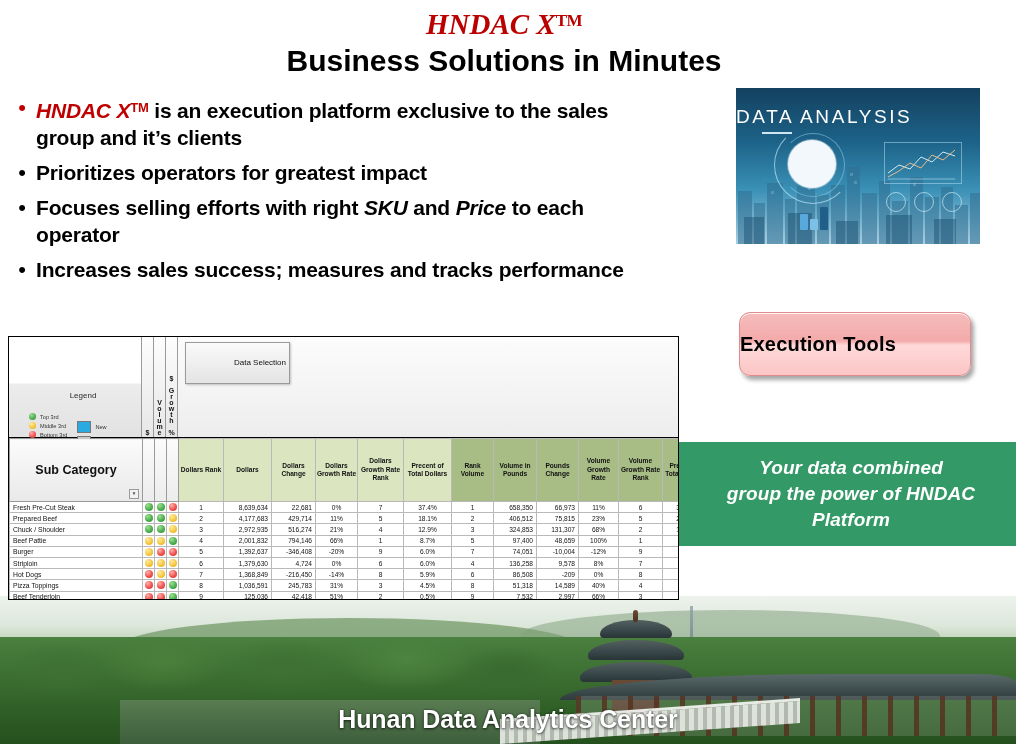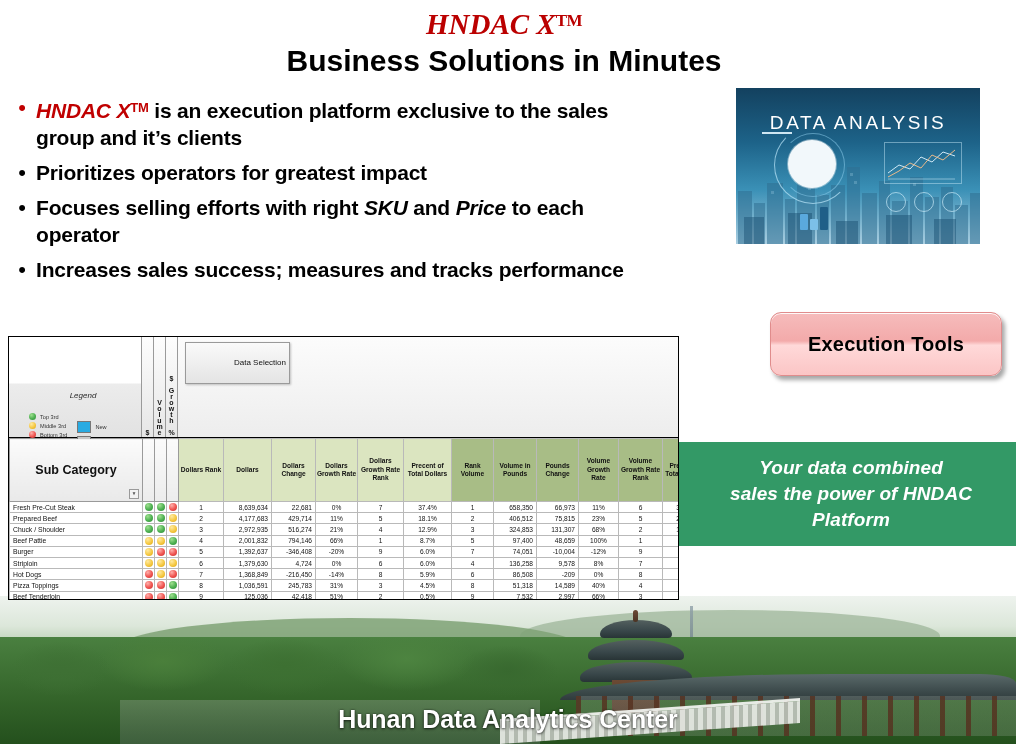--- a/index.html
+++ b/index.html
@@ -98,22 +98,21 @@
   }
   .da-sky {
     position: absolute; left:0; top:0; width:100%; height:100%;
     background: linear-gradient(180deg,#13415f 0%, #1d6389 35%, #3a90b6 65%, #a9cee1 100%);
   }
   .da-city {
     position: absolute; left:0; bottom:0; width:100%; height:62%;
   }
   .da-title {
     position: absolute;
-    left: 0; top: 24px; width: 100%;
-    text-align: center;
+    left: 0; top: 18px; width: 100%;
     color: #ffffff;
     font-size: 19px;
     letter-spacing: 2.6px;
     font-weight: 400;
     z-index: 6;
   }
   .da-underline {
     position:absolute; left: 26px; top: 44px; width: 30px; height: 2px;
     background:#cfe6f2; z-index:6;
   }
@@ -159,23 +158,21 @@
     left: 739px;
     top: 312px;
     width: 230px;
     height: 62px;
     border-radius: 11px;
     background: linear-gradient(180deg, #f6bcbc 0%, #f3aaaa 45%, #ffd9d9 52%, #fbc5c5 100%);
     border: 1px solid #e08c8c;
     box-shadow: 3px 4px 4px rgba(0,0,0,0.35), inset 0 1px 0 rgba(255,255,255,.9);
     display: flex;
     align-items: center;
-    justify-content: center;
     cursor: pointer;
-    margin-left: 31px;
   }
   #exec-btn span {
     font-size: 20px;
     font-weight: bold;
     color: #000000;
     letter-spacing: 0.2px;
   }
 
   
   #green-panel {
@@ -357,21 +354,20 @@
     position: absolute;
     left: 0; top: 46px; right: 0; bottom: 0;
     padding: 8px 6px 2px 6px;
   }
   #legend-title {
     text-align: center;
     font-size: 8px;
     color: #2a2a2a;
     margin-bottom: 13px;
     margin-left: 16px;
-    font-style: italic;
   }
   #legend-grid {
     display: flex;
     gap: 10px;
     margin-left: 14px;
   }
   .legend-col { display: flex; flex-direction: column; gap: 2px; }
   .legend-item { display:flex; align-items:center; gap:4px; font-size:5.6px; color:#333; }
   .lg-dot { width:7px; height:7px; border-radius:50%; flex:0 0 7px; }
   .lg-sq  { width:12px; height:10px; flex:0 0 12px; border:1px solid #777; }
@@ -567,21 +563,21 @@
 </div>
 
 <div id="exec-btn">
   <span>Execution Tools</span>
 </div>
 
 <div id="green-stripe"></div>
 <div id="green-panel">
   <div class="gp-text">
     <div>Your data combined</div>
-    <div>sales the power of HNDAC</div>
+    <div>group the power of HNDAC</div>
     <div>Platform</div>
   </div>
 </div>
 
 <div id="photo">
   <div class="ph-sky"></div>
   <div class="ph-hill" style="left:520px;top:14px;width:420px;height:52px;background:#9db69a;opacity:.75;"></div>
   <div class="ph-hill" style="left:120px;top:22px;width:460px;height:58px;background:#7fa276;opacity:.85;"></div>
   <div class="ph-tower"></div>
   <div class="ph-trees"></div>

